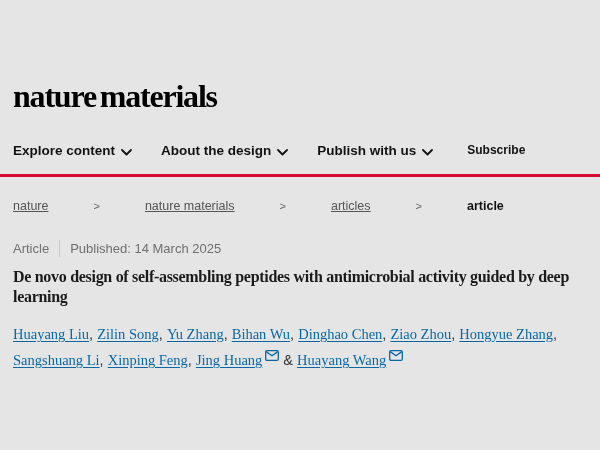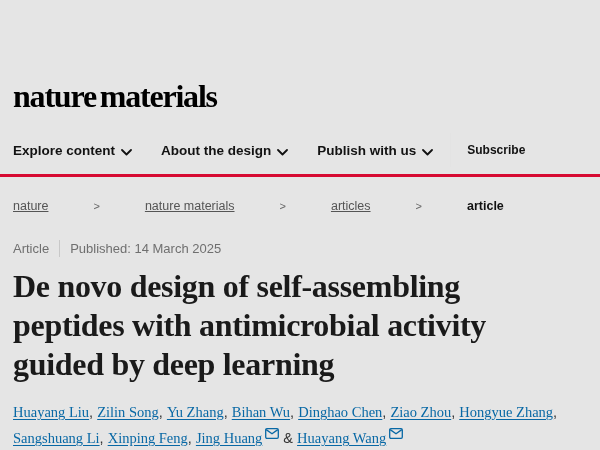--- a/index.html
+++ b/index.html
@@ -107,21 +107,21 @@
     background: #c8c8c8;
     margin: 0 10px;
   }
   .meta-published { color: #6f6f6f; }
 
   
   .title {
     margin-top: 10px;
     font-family: "Liberation Serif", serif;
     font-weight: 700;
-    font-size: 32px;
+    font-size: 16px;
     line-height: 1.22;
     letter-spacing: -0.3px;
     color: #1a1a1a;
     max-width: 560px;
   }
 
   
   .authors {
     margin-top: 15px;
     font-size: 14.5px;

